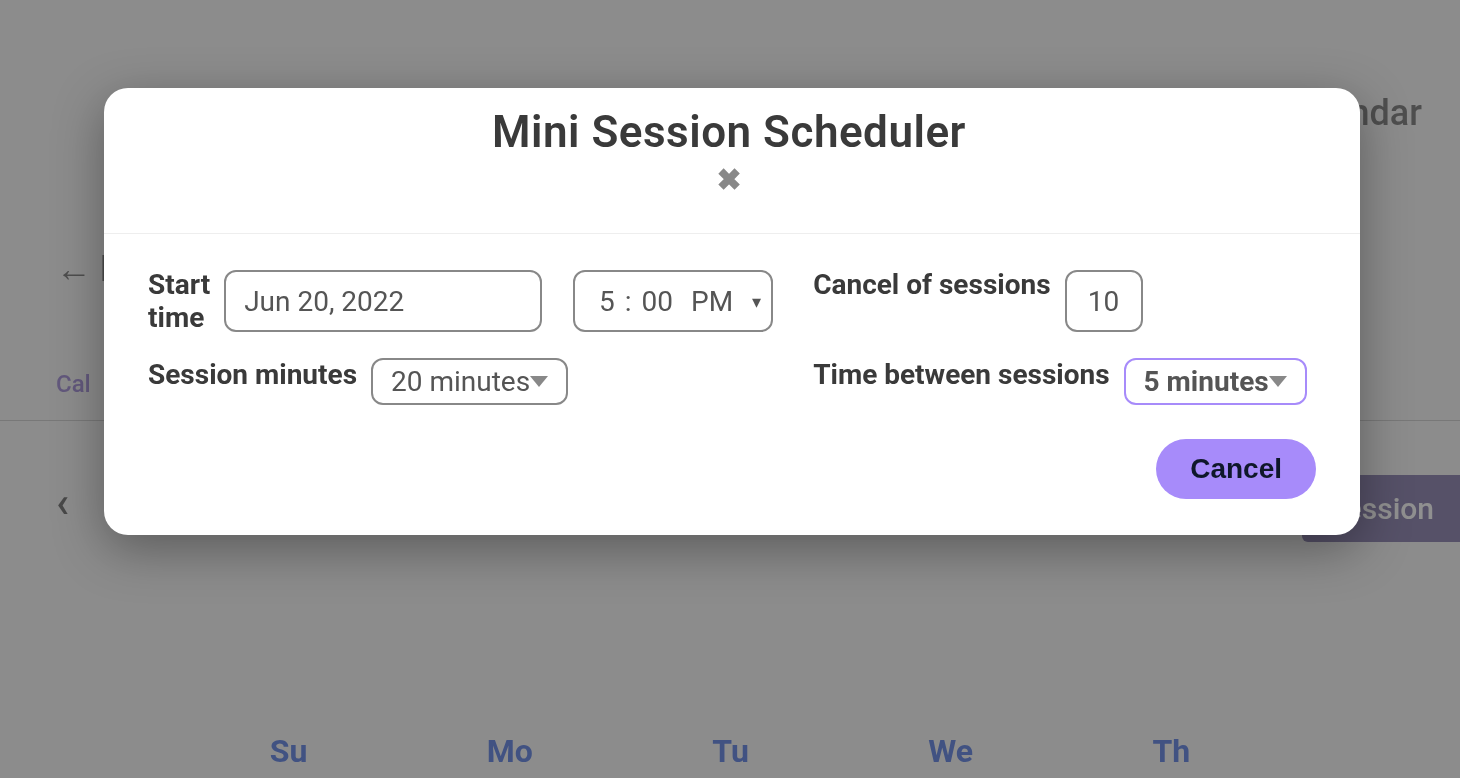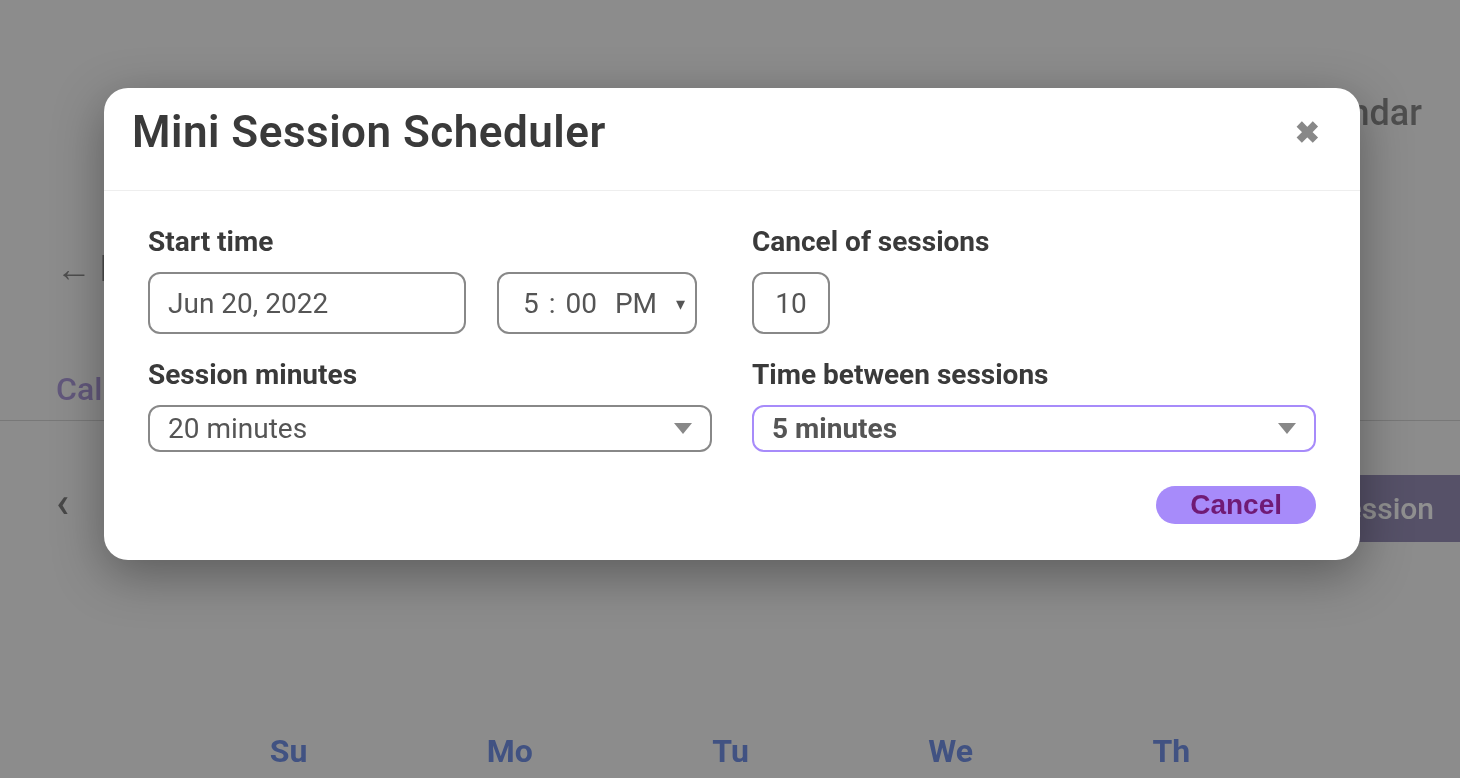--- a/index.html
+++ b/index.html
@@ -2,50 +2,50 @@
 <html><head>
   <meta charset="utf-8">
   <style>
     * { margin:0; padding:0; box-sizing:border-box; }
     body { font-family:-apple-system,BlinkMacSystemFont,"Segoe UI",Roboto,sans-serif; background:#f3f3f3; width:1460px; height:778px; position:relative; overflow:hidden; }
     .overlay { position:absolute; inset:0; background:rgba(85,85,85,0.65); z-index:5; }
 
     .bg { position:absolute; inset:0; color:#333; }
     .bg-topright { position:absolute; top:92px; right:38px; font-size:36px; font-weight:500; color:#444; }
     .bg-back { position:absolute; top:248px; left:56px; font-size:36px; font-weight:600; color:#444; display:flex; align-items:center; gap:8px; }
-    .bg-cal { position:absolute; top:370px; left:56px; font-size:32px; color:#7b5ec7; font-weight:500;}
+    .bg-cal { position:absolute; top:370px; left:56px; font-size:24px; color:#7b5ec7; font-weight:500;}
     .bg-line { position:absolute; top:420px; left:0; right:0; height:1px; background:#bbb;}
     .bg-chev { position:absolute; top:478px; left:56px; font-size:42px; color:#333; font-weight:600;}
     .bg-session-btn { position:absolute; top:475px; right:0; background:#5a4c8e; color:#fff; padding:16px 26px; font-size:30px; font-weight:500; border-radius:6px 0 0 6px;}
     .bg-days { position:absolute; top:732px; left:0; right:0; display:flex; justify-content:space-around; padding:0 180px; font-size:32px; font-weight:700; color:#1d4ed8;}
 
     .modal { position:absolute; top:88px; left:104px; width:1256px; background:#fff; border-radius:24px; z-index:10; box-shadow:0 14px 50px rgba(0,0,0,0.35); display:flex; flex-direction:column; }
-    .modal-header { display:flex; align-items:center; justify-content:space-between; padding:18px 34px 32px 28px; border-bottom:1px solid #eee;}
+    .modal-header { display:flex; align-items:center; justify-content:center; padding:18px 34px 32px 28px; border-bottom:1px solid #eee;flex-direction:column;}
     .modal-title { font-size:44px; font-weight:600; color:#3a3a3a; letter-spacing:.5px;}
     .close-x { font-size:30px; color:#888; cursor:pointer; font-weight:700; padding:4px 6px;}
 
     .modal-body { padding:34px 44px 24px 44px; display:grid; grid-template-columns:1fr 1fr; column-gap:40px; row-gap:24px; }
-    .form-group { display:flex; flex-direction:column; gap:14px;}
+    .form-group { display:flex; flex-direction:row; gap:14px;}
     .form-label { font-size:28px; font-weight:700; color:#3a3a3a;}
 
     .row-inline { display:flex; gap:31px; align-items:center;}
 
     .field { border:2px solid #888; border-radius:12px; padding:12px 18px; font-size:28px; color:#555; background:#fff; height:62px; display:flex; align-items:center;}
     .field.small { width:78px; justify-content:center; padding:20px 10px;}
     .field.date { width:318px;}
     .field.time { width:200px; gap:6px; justify-content:center; position:relative; padding-right:32px;}
     .tsep{padding:0 4px;}
     .field.time .dd { position:absolute; right:10px; top:50%; transform:translateY(-50%); font-size:18px;}
 
     .select { border:2px solid #888; border-radius:12px; padding:12px 18px; font-size:28px; color:#555; background:#fff; height:47px; display:flex; align-items:center; justify-content:space-between; cursor:pointer;}
     .select.focused { border:2px solid #a78bfa;font-weight:bold; }
     .caret { width:0; height:0; border-left:9px solid transparent; border-right:9px solid transparent; border-top:11px solid #888; }
 
     .modal-footer { display:flex; gap:22px; justify-content:flex-end; padding:10px 44px 36px 44px;}
-    .btn { border:none; color:#701a75; font-size:28px; font-weight:600; padding:3px 34px; border-radius:999px; cursor:pointer; background:#a78bfa;}
+    .btn { border:none; color:#0f172a; font-size:28px; font-weight:600; padding:14px 34px; border-radius:999px; cursor:pointer; background:#a78bfa;}
   </style>
 </head>
 <body>
 
 <div class="bg">
   <div class="bg-topright">ndar</div>
   <div class="bg-back">
     <span>←</span>
     <span>B</span>
   </div>

